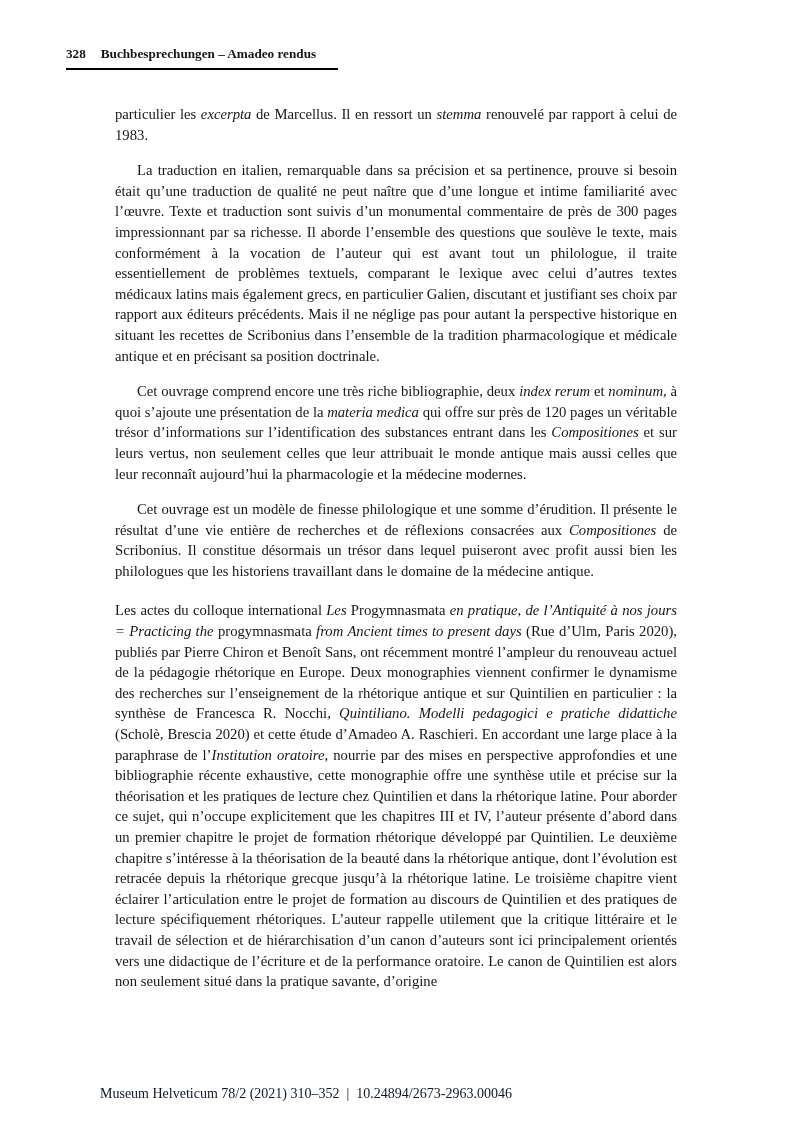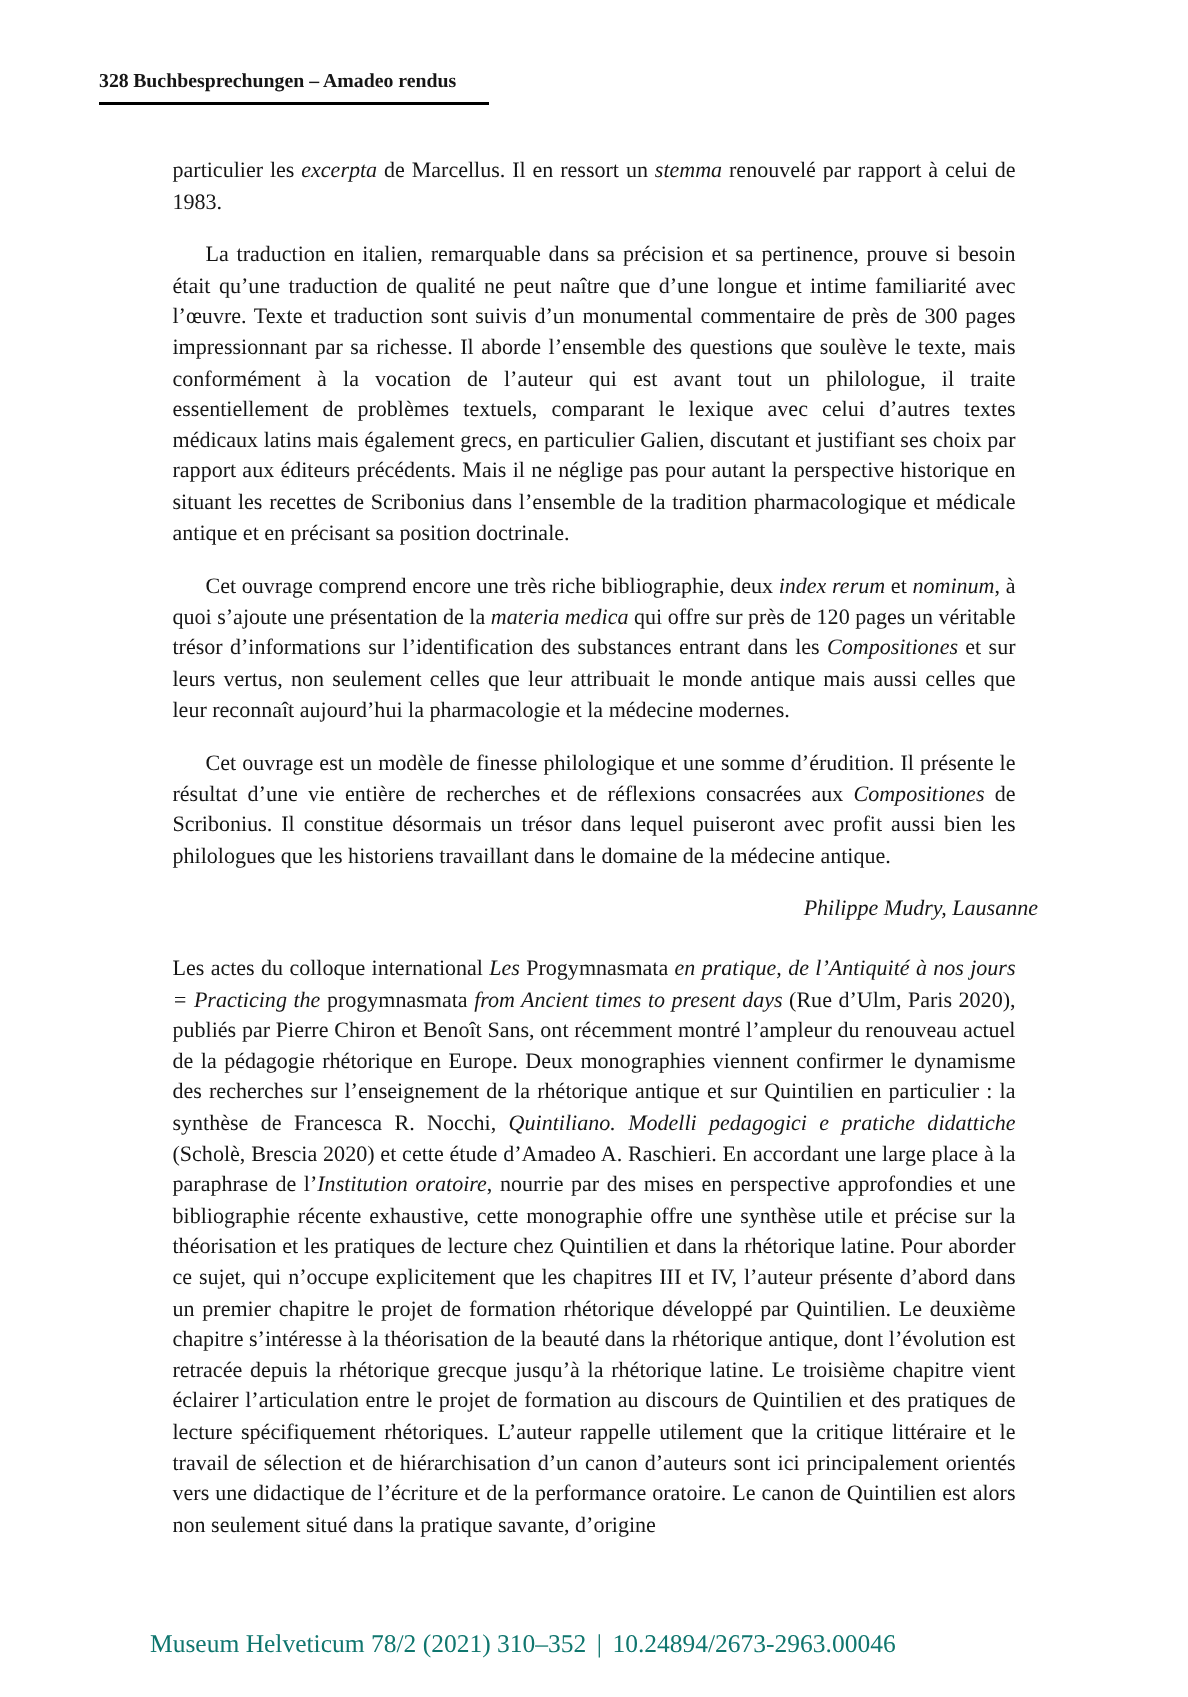--- a/index.html
+++ b/index.html
@@ -7,21 +7,21 @@
   .page {
     width: 792px; height: 1131px;
     position: relative;
     background: #ffffff;
     color: #161616;
     font-family: "Liberation Serif", serif;
     overflow: hidden;
   }
   .header {
     position: absolute; top: 46px; left: 66px;
-    display: inline-flex; gap: 3px; align-items: baseline;
+    display: inline-flex; gap: 15px; align-items: baseline;
     font-weight: 700; font-size: 13.2px;
     border-bottom: 2px solid #000;
     padding: 0 22px 6px 0;
   }
   .content {
     position: absolute; top: 89px; left: 100px; width: 592px;
     font-size: 14.7px; line-height: 20.6px;
     text-align: justify;
     hyphens: auto;
     -webkit-hyphens: auto;
@@ -30,43 +30,42 @@
   .para.indent { text-indent: 22px; }
   .signature {
     text-align: right;
     font-style: italic;
   }
   .review2 { margin-top: 19px; }
   .i { font-style: italic; }
   .b { font-weight: 700; }
   .footer {
     position: absolute; left: 100px; top: 1086px;
-    font-size: 17px;
-    color: #0f766e;
+    font-size: 14px;
+    color: #0f172a;
   }
   .sep { padding: 0 7px; }
 </style>
 </head>
 <body>
 
 <div class="page">
 
   <header class="header">
     <span>328</span>
     <span>Buchbesprechungen – Amadeo rendus</span>
   </header>
 
   <main class="content">
 
     <section>
       <p class="para"><span>particulier les </span><span class="i">excerpta</span><span> de Marcellus. Il en ressort un </span><span class="i">stemma</span><span> renouvelé par rapport à celui de 1983.</span></p>
       <p class="para indent"><span>La traduction en italien, remarquable dans sa précision et sa pertinence, prouve si besoin était qu’une traduction de qualité ne peut naître que d’une longue et intime familiarité avec l’œuvre. Texte et traduction sont suivis d’un monumental commentaire de près de 300 pages impressionnant par sa richesse. Il aborde l’ensemble des questions que soulève le texte, mais conformément à la vocation de l’auteur qui est avant tout un philologue, il traite essentiellement de problèmes textuels, comparant le lexique avec celui d’autres textes médicaux latins mais également grecs, en particulier Galien, discutant et justifiant ses choix par rapport aux éditeurs précédents. Mais il ne néglige pas pour autant la perspective historique en situant les recettes de Scribonius dans l’ensemble de la tradition pharmacologique et médicale antique et en précisant sa position doctrinale.</span></p>
       <p class="para indent"><span>Cet ouvrage comprend encore une très riche bibliographie, deux </span><span class="i">index rerum</span><span> et </span><span class="i">nominum</span><span>, à quoi s’ajoute une présentation de la </span><span class="i">materia medica</span><span> qui offre sur près de 120 pages un véritable trésor d’informations sur l’identification des substances entrant dans les </span><span class="i">Compositiones</span><span> et sur leurs vertus, non seulement celles que leur attribuait le monde antique mais aussi celles que leur reconnaît aujourd’hui la pharmacologie et la médecine modernes.</span></p>
       <p class="para indent"><span>Cet ouvrage est un modèle de finesse philologique et une somme d’érudition. Il présente le résultat d’une vie entière de recherches et de réflexions consacrées aux </span><span class="i">Compositiones</span><span> de Scribonius. Il constitue désormais un trésor dans lequel puiseront avec profit aussi bien les philologues que les historiens travaillant dans le domaine de la médecine antique.</span></p>
-      <p class="signature">Philippe Mudry, Lausanne</p>
     </section>
 
     <section class="review2">
       <p class="para"><span>Les actes du colloque international </span><span class="i">Les </span><span>Progymnasmata</span><span class="i"> en pratique, de l’Antiquité à nos jours = Practicing the </span><span>progymnasmata</span><span class="i"> from Ancient times to present days</span><span> (Rue d’Ulm, Paris 2020), publiés par Pierre Chiron et Benoît Sans, ont récemment montré l’ampleur du renouveau actuel de la pédagogie rhétorique en Europe. Deux monographies viennent confirmer le dynamisme des recherches sur l’enseignement de la rhétorique antique et sur Quintilien en particulier : la synthèse de Francesca R. Nocchi, </span><span class="i">Quintiliano. Modelli pedagogici e pratiche didattiche</span><span> (Scholè, Brescia 2020) et cette étude d’Amadeo A. Raschieri. En accordant une large place à la paraphrase de l’</span><span class="i">Institution oratoire</span><span>, nourrie par des mises en perspective approfondies et une bibliographie récente exhaustive, cette monographie offre une synthèse utile et précise sur la théorisation et les pratiques de lecture chez Quintilien et dans la rhétorique latine. Pour aborder ce sujet, qui n’occupe explicitement que les chapitres III et IV, l’auteur présente d’abord dans un premier chapitre le projet de formation rhétorique développé par Quintilien. Le deuxième chapitre s’intéresse à la théorisation de la beauté dans la rhétorique antique, dont l’évolution est retracée depuis la rhétorique grecque jusqu’à la rhétorique latine. Le troisième chapitre vient éclairer l’articulation entre le projet de formation au discours de Quintilien et des pratiques de lecture spécifiquement rhétoriques. L’auteur rappelle utilement que la critique littéraire et le travail de sélection et de hiérarchisation d’un canon d’auteurs sont ici principalement orientés vers une didactique de l’écriture et de la performance oratoire. Le canon de Quintilien est alors non seulement situé dans la pratique savante, d’origine</span></p>
     </section>
 
   </main>
 
   <footer class="footer">
     <span>Museum Helveticum 78/2 (2021) 310–352</span><span class="sep">|</span><span>10.24894/2673-2963.00046</span>

